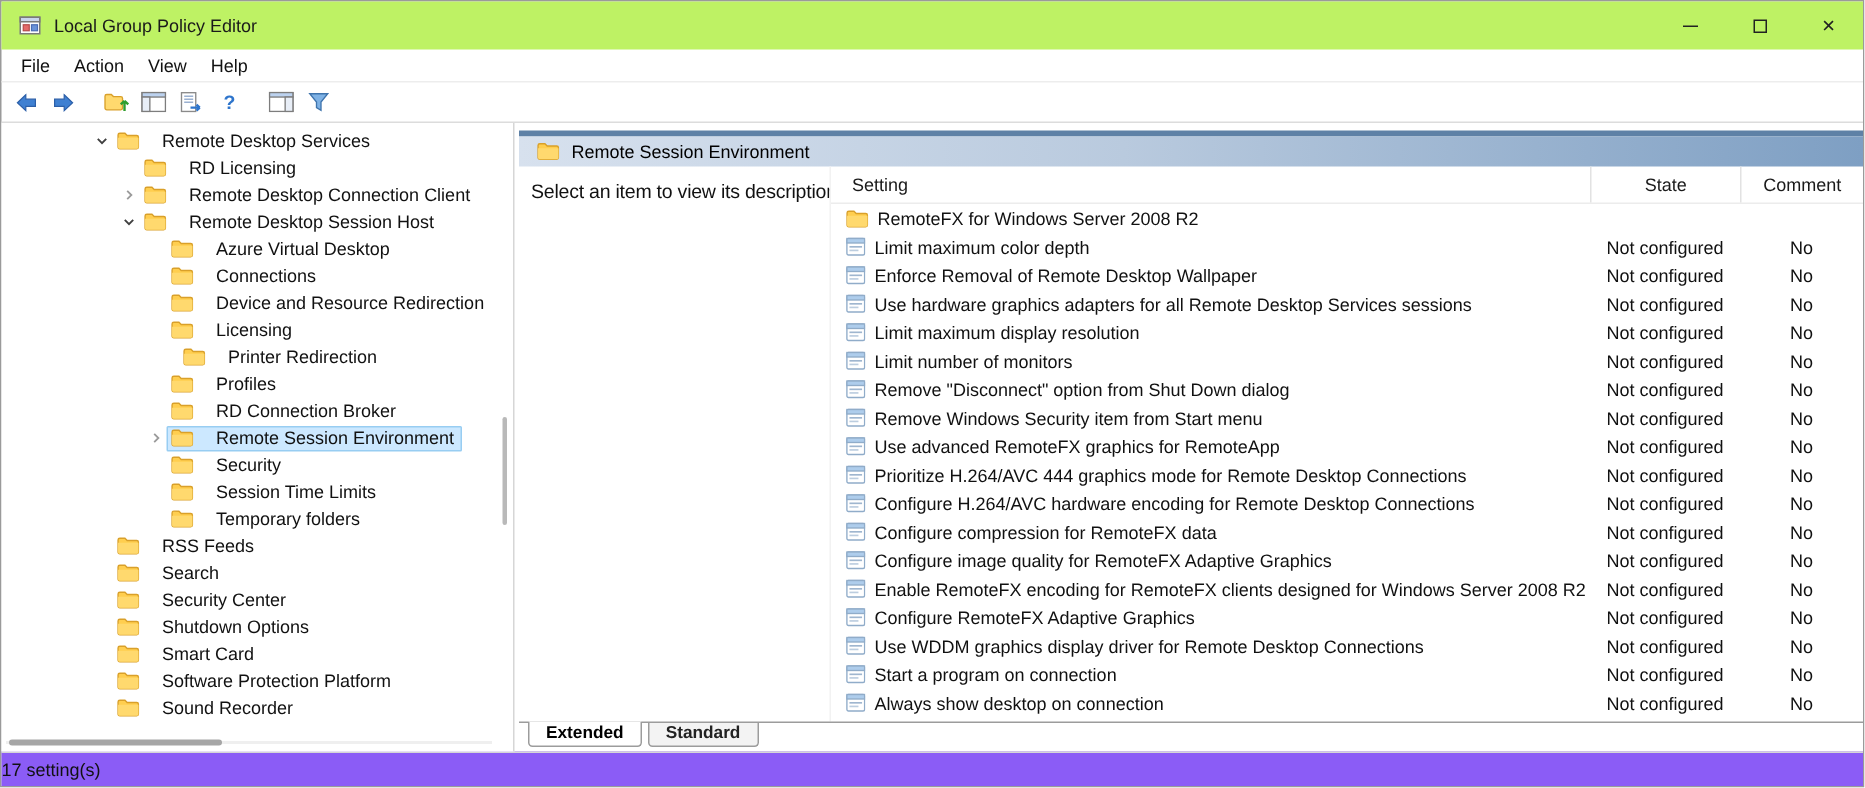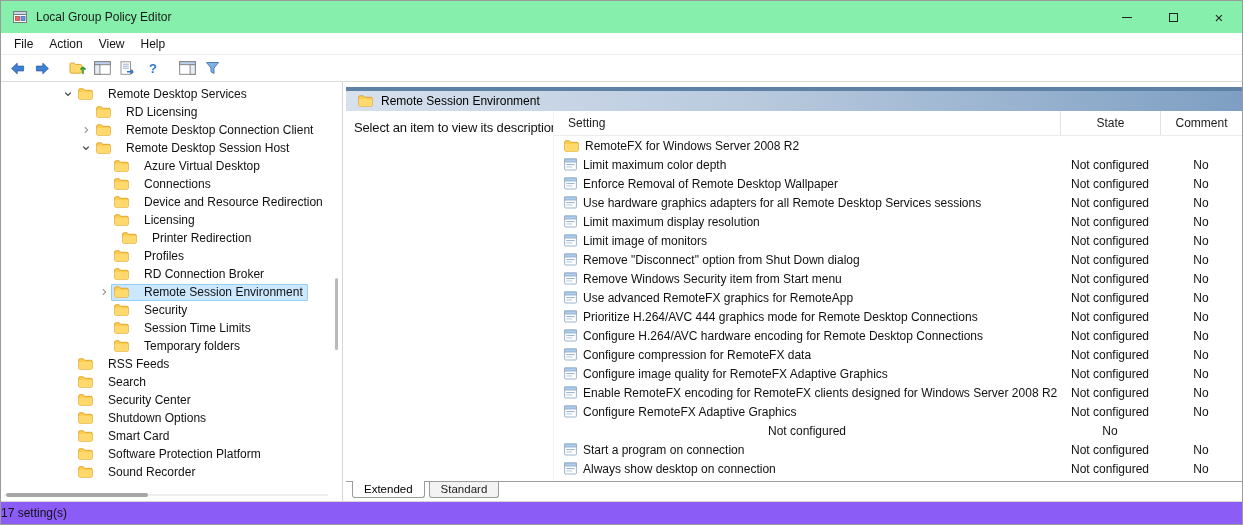--- a/index.html
+++ b/index.html
@@ -2,21 +2,21 @@
 <html><head>
 <meta charset="utf-8">
 <style>
   * { margin:0; padding:0; box-sizing:border-box; }
   html,body { width:1243px; height:525px; overflow:hidden; }
   body { font-family:"Liberation Sans", sans-serif; font-size:12px; color:#000; background:#fff; }
 
   .window { width:1243px; height:525px; border:1px solid #9a9a9a; display:flex; flex-direction:column; background:#fff; }
 
   
-  .titlebar { flex:0 0 32px; display:flex; align-items:center; background:#86efac; }
+  .titlebar { flex:0 0 32px; display:flex; align-items:center; background:#bef264; }
   .app-icon { margin-left:11px; width:16px; height:16px; display:inline-flex; }
   .title-text { margin-left:8px; font-size:12px; color:#1a1a1a; }
   .win-controls { margin-left:auto; display:flex; height:32px; }
   .wbtn { width:46px; height:32px; display:flex; align-items:center; justify-content:center; color:#222; }
   .glyph-min { width:10px; border-top:1px solid #222; display:inline-block; }
   .glyph-max { width:9px; height:9px; border:1px solid #222; display:inline-block; }
   .glyph-close { font-size:15px; line-height:1; }
 
   
   .menubar { flex:0 0 22px; display:flex; align-items:center; padding-left:5px; border-bottom:1px solid #ededed; }
@@ -59,21 +59,21 @@
   .h.c { justify-content:center; border-left:1px solid #e2e2e2; }
   .rows { flex:1; overflow:hidden; }
   .list-row { height:19px; display:grid; grid-template-columns:1fr 100px 82px; align-items:center; }
   .cell { color:#111; }
   .cell.setting { display:flex; align-items:center; gap:6px; padding-left:10px; white-space:nowrap; overflow:hidden; }
   .licon { display:inline-flex; flex:0 0 auto; }
   .cell.state, .cell.comment { text-align:center; }
 
   
   .tabs { flex:0 0 20px; border-top:1px solid #9c9c9c; display:flex; align-items:flex-start; padding-left:6px; }
-  .tab { padding:1px 11px 2px 11px; border:1px solid #9c9c9c; border-top:none; border-radius:0 0 3px 3px; font-size:11.5px; display:flex; align-items:center; margin-right:4px; }
+  .tab { padding:1px 11px 2px 11px; border:1px solid #9c9c9c; border-top:none; border-radius:0 0 3px 3px; font-size:11.5px; display:flex; align-items:center; margin-right:4px;font-weight:bold; }
   .tab.active { background:#fff; margin-top:-1px; padding-top:2px; }
   .tab.inactive { background:#f3f3f3; color:#222; }
 
   
   .statusbar { flex:0 0 23px; background:#8b5cf6; border-top:1px solid #d6d6d6; display:flex; align-items:center; padding-left:0; color:#111; }
 </style>
 </head>
 <body>
 
 <div class="window">
@@ -563,21 +563,21 @@
               <div class="list-row">
                 <span class="cell setting">
                   <span class="licon">
                     <svg width="13" height="13" viewBox="0 0 13 13">
                       <rect x="0.6" y="1" width="11.8" height="11" rx="1" fill="#ffffff" stroke="#90acc9" stroke-width="0.9"></rect>
                       <rect x="0.6" y="1" width="11.8" height="3" fill="#aecdec" stroke="#90acc9" stroke-width="0.9"></rect>
                       <rect x="2.3" y="6" width="8.4" height="1.1" fill="#9fb6cf"></rect>
                       <rect x="2.3" y="8.4" width="6" height="1.1" fill="#bccddf"></rect>
                     </svg>
                   </span>
-                  <span class="stxt">Limit image of monitors</span>
+                  <span class="stxt">Limit number of monitors</span>
                 </span>
                 <span class="cell state">Not configured</span>
                 <span class="cell comment">No</span>
               </div>
               <div class="list-row">
                 <span class="cell setting">
                   <span class="licon">
                     <svg width="13" height="13" viewBox="0 0 13 13">
                       <rect x="0.6" y="1" width="11.8" height="11" rx="1" fill="#ffffff" stroke="#90acc9" stroke-width="0.9"></rect>
                       <rect x="0.6" y="1" width="11.8" height="3" fill="#aecdec" stroke="#90acc9" stroke-width="0.9"></rect>
@@ -704,20 +704,31 @@
                       <rect x="2.3" y="6" width="8.4" height="1.1" fill="#9fb6cf"></rect>
                       <rect x="2.3" y="8.4" width="6" height="1.1" fill="#bccddf"></rect>
                     </svg>
                   </span>
                   <span class="stxt">Configure RemoteFX Adaptive Graphics</span>
                 </span>
                 <span class="cell state">Not configured</span>
                 <span class="cell comment">No</span>
               </div>
               <div class="list-row">
+                <span class="cell setting">
+                  <span class="licon">
+                    <svg width="13" height="13" viewBox="0 0 13 13">
+                      <rect x="0.6" y="1" width="11.8" height="11" rx="1" fill="#ffffff" stroke="#90acc9" stroke-width="0.9"></rect>
+                      <rect x="0.6" y="1" width="11.8" height="3" fill="#aecdec" stroke="#90acc9" stroke-width="0.9"></rect>
+                      <rect x="2.3" y="6" width="8.4" height="1.1" fill="#9fb6cf"></rect>
+                      <rect x="2.3" y="8.4" width="6" height="1.1" fill="#bccddf"></rect>
+                    </svg>
+                  </span>
+                  <span class="stxt">Use WDDM graphics display driver for Remote Desktop Connections</span>
+                </span>
                 <span class="cell state">Not configured</span>
                 <span class="cell comment">No</span>
               </div>
               <div class="list-row">
                 <span class="cell setting">
                   <span class="licon">
                     <svg width="13" height="13" viewBox="0 0 13 13">
                       <rect x="0.6" y="1" width="11.8" height="11" rx="1" fill="#ffffff" stroke="#90acc9" stroke-width="0.9"></rect>
                       <rect x="0.6" y="1" width="11.8" height="3" fill="#aecdec" stroke="#90acc9" stroke-width="0.9"></rect>
                       <rect x="2.3" y="6" width="8.4" height="1.1" fill="#9fb6cf"></rect>

